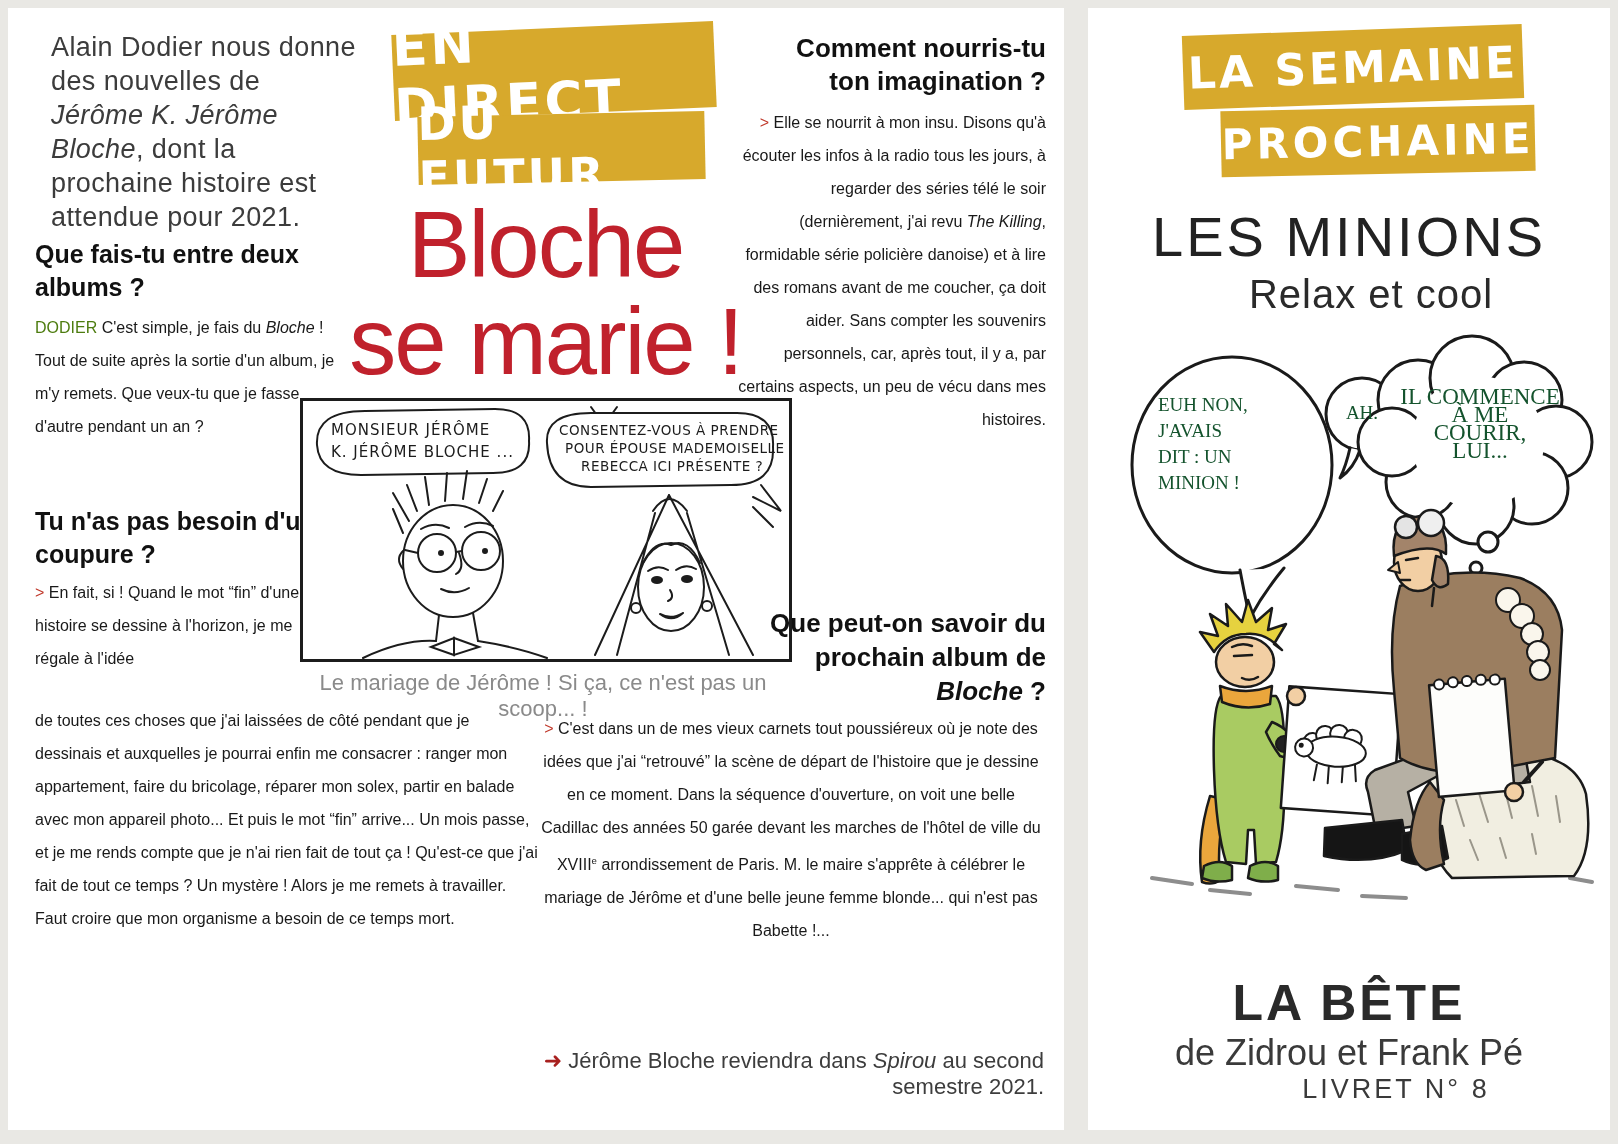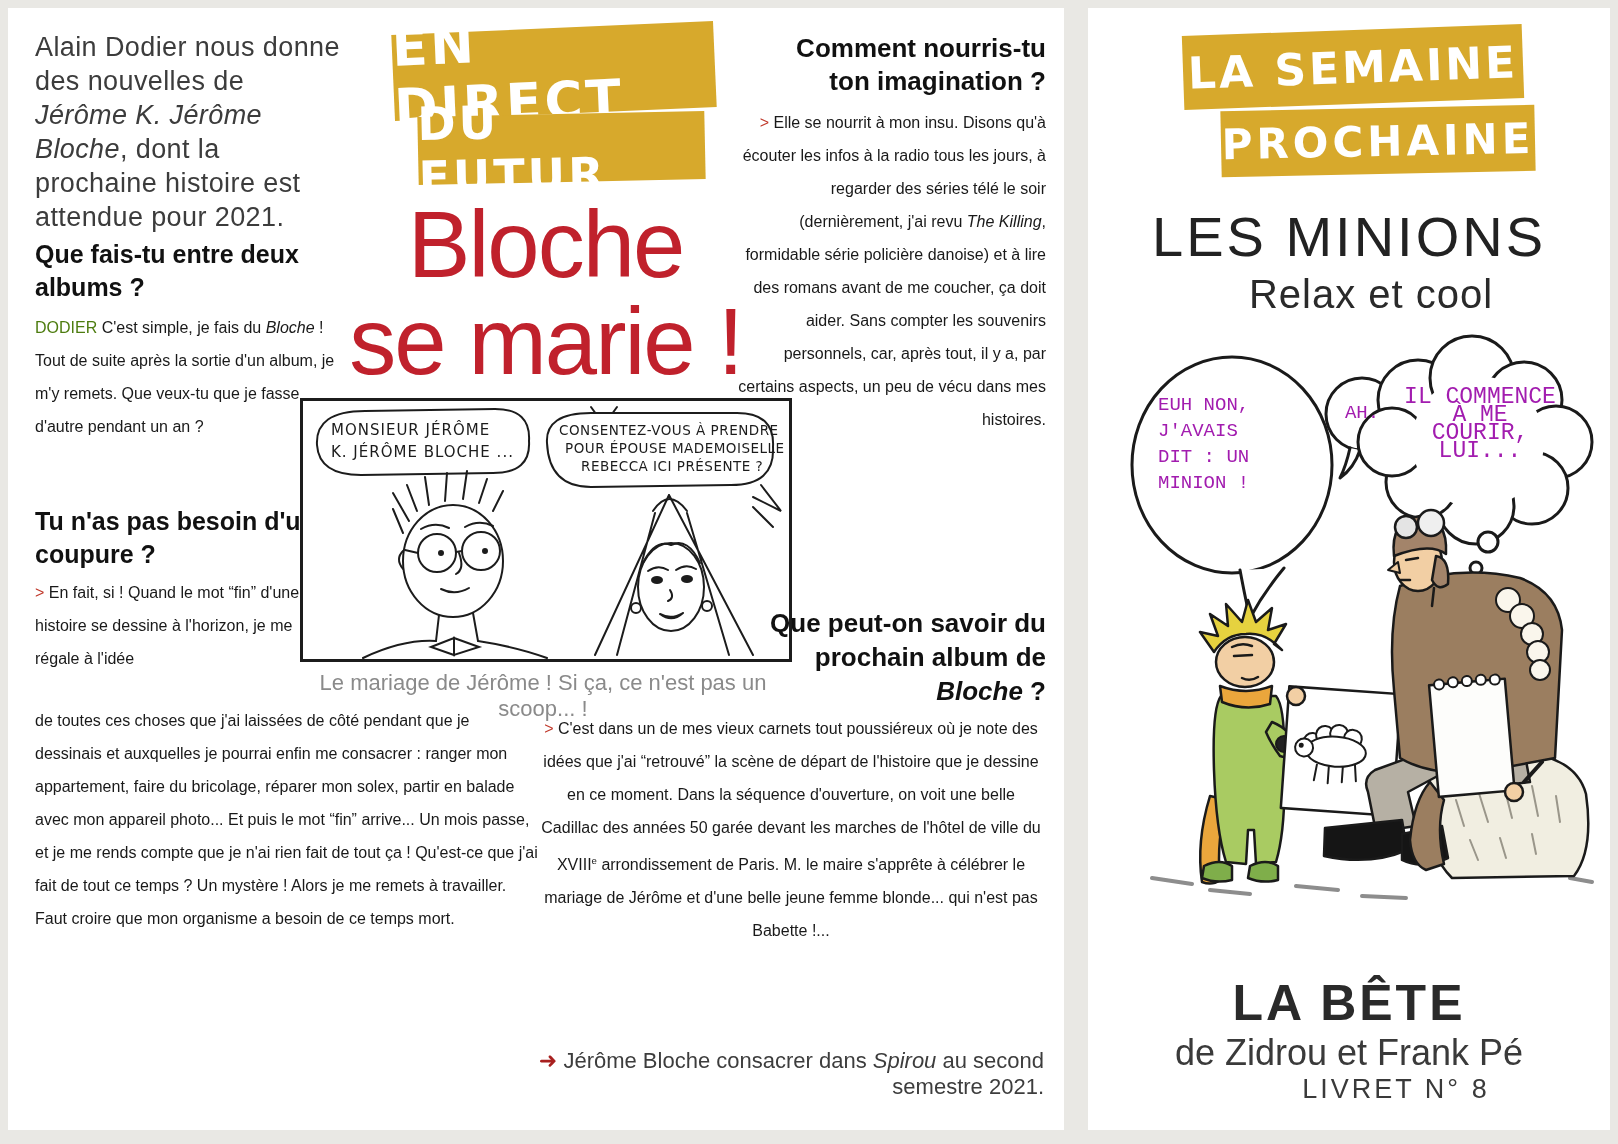--- a/index.html
+++ b/index.html
@@ -7,39 +7,39 @@
     width:1618px;height:1144px;position:relative;overflow:hidden;
     background:#e9e8e4;
     font-family:"Liberation Sans",sans-serif;
     color:#1c1c1c;
   }
   .page{position:absolute;top:8px;height:1122px;background:#ffffff;}
   #left-page{left:8px;width:1056px;}
   #right-page{left:1088px;width:522px;}
   .abs{position:absolute;}
   
-  .intro{font-size:27px;line-height:34px;color:#3c3c3c;letter-spacing:.4px;font-weight:400;}
+  .intro{font-size:27px;line-height:34px;color:#3c3c3c;letter-spacing:.4px;font-weight:400;margin-left:16px;}
   .body-txt{font-size:16px;line-height:33px;color:#191919;}
   .q{font-size:25px;line-height:33px;font-weight:bold;color:#111;}
   .right-al{text-align:right;}
   .center-al{text-align:center;}
   .pre{white-space:pre-line;}
   .banner{
     background:#d7a92c;color:#fff;
     font-family:"DejaVu Sans",sans-serif;font-weight:bold;
     display:flex;align-items:center;justify-content:center;
     letter-spacing:3px;
   }
   .headline{
     color:#c0212c;font-size:94px;line-height:97px;text-align:center;
     font-weight:300;letter-spacing:-2px;white-space:pre-line;
   }
   .comic-frame{border:3px solid #1c1c1c;background:#fff;}
   .bubble-txt{
-    font-family:Liberation Mono, monospace;color:#a21caf;
+    font-family:Liberation Serif, serif;color:#14532d;
     white-space:pre-line;font-weight:500;
   }
   .caption{font-size:22px;color:#8a8a8a;}
   .footnote{font-size:22px;color:#3d3d3d;}
   sup{font-size:.6em;}
   .minions-title{font-size:56px;letter-spacing:3px;color:#222;font-weight:300;}
   .minions-sub{font-size:40px;letter-spacing:1px;color:#2a2a2a;font-weight:300;margin-left:22px;}
   .abonnes{font-family:"DejaVu Sans",sans-serif;font-size:24px;font-weight:bold;letter-spacing:6px;color:#d7a92c;}
   .book-title{font-size:50px;letter-spacing:3px;color:#2a2a2a;font-weight:700;}
   .book-authors{font-size:36px;color:#3a3a3a;font-weight:300;}
@@ -120,21 +120,21 @@
 
   <div class="abs q right-al pre" style="left:733px;top:24px;width:305px;font-size:26px;">Comment nourris-tu
 ton imagination ?</div>
 
   <div class="abs body-txt right-al" style="left:726px;top:98px;width:312px;"><span style="color: rgb(192, 57, 43);">&gt; </span><span>Elle se nourrit à mon insu. Disons qu'à écouter les infos à la radio tous les jours, à regarder des séries télé le soir (dernièrement, j'ai revu </span><span style="font-style: italic;">The Killing</span><span>, formidable série policière danoise) et à lire des romans avant de me coucher, ça doit aider. Sans compter les souvenirs personnels, car, après tout, il y a, par certains aspects, un peu de vécu dans mes histoires.</span></div>
 
   <div class="abs q right-al" style="left:733px;top:598px;width:305px;font-size:26px;line-height:34px;"><span>Que peut-on savoir du prochain album de </span><span style="font-style: italic;">Bloche</span><span> ?</span></div>
 
   <div class="abs body-txt center-al" style="left:530px;top:704px;width:506px;"><span style="color: rgb(192, 57, 43);">&gt; </span><span>C'est dans un de mes vieux carnets tout poussiéreux où je note des idées que j'ai “retrouvé” la scène de départ de l'histoire que je dessine en ce moment. Dans la séquence d'ouverture, on voit une belle Cadillac des années 50 garée devant les marches de l'hôtel de ville du XVIII</span><sup>e</sup><span> arrondissement de Paris. M. le maire s'apprête à célébrer le mariage de Jérôme et d'une belle jeune femme blonde... qui n'est pas Babette !...</span></div>
 
-  <div class="abs footnote right-al" style="left:530px;top:1040px;width:506px;"><span style="color: rgb(168, 32, 31);">➜ </span><span>Jérôme Bloche consacrer dans </span><span style="font-style: italic;">Spirou</span><span> au second semestre 2021.</span></div>
+  <div class="abs footnote right-al" style="left:530px;top:1040px;width:506px;"><span style="color: rgb(168, 32, 31);">➜ </span><span>Jérôme Bloche reviendra dans </span><span style="font-style: italic;">Spirou</span><span> au second semestre 2021.</span></div>
 </div>
 
 <div class="page" id="right-page">
 
   <div class="abs banner" style="left:95px;top:22px;width:340px;height:74px;font-size:44px;transform:rotate(-2deg);">LA SEMAINE</div>
   <div class="abs banner" style="left:133px;top:100px;width:314px;height:66px;font-size:42px;letter-spacing:4px;transform:rotate(-1.2deg);">PROCHAINE</div>
 
   <div class="abs minions-title center-al" style="left:0;top:196px;width:522px;">LES MINIONS</div>
   <div class="abs minions-sub center-al" style="left:0;top:264px;width:522px;">Relax et cool</div>
 

